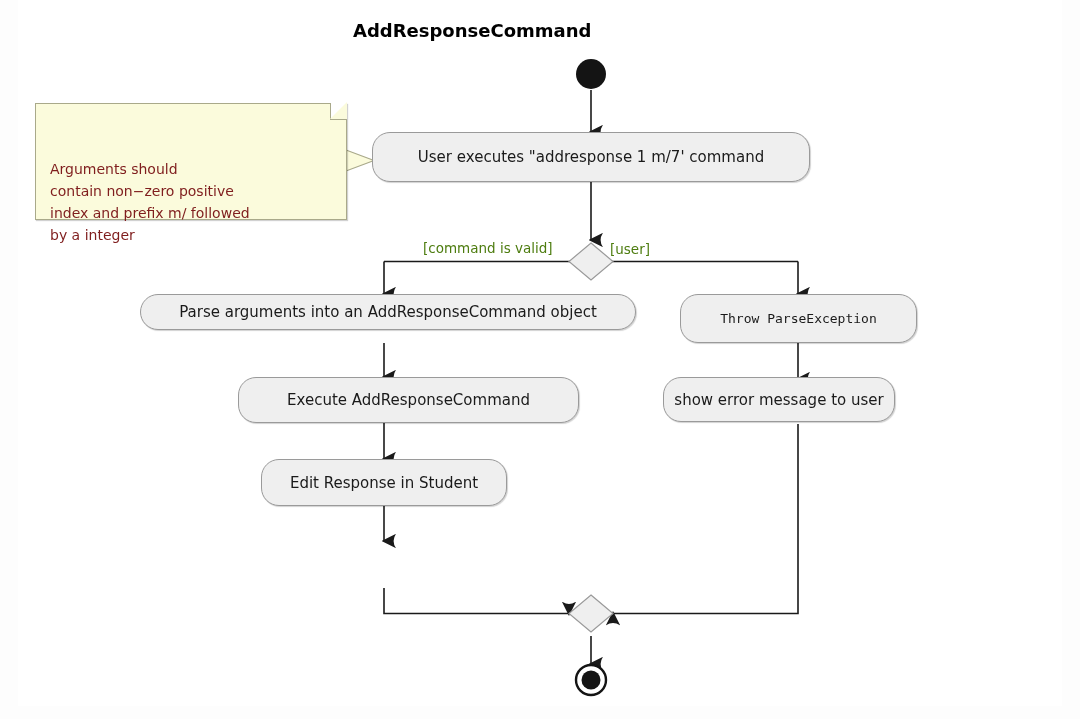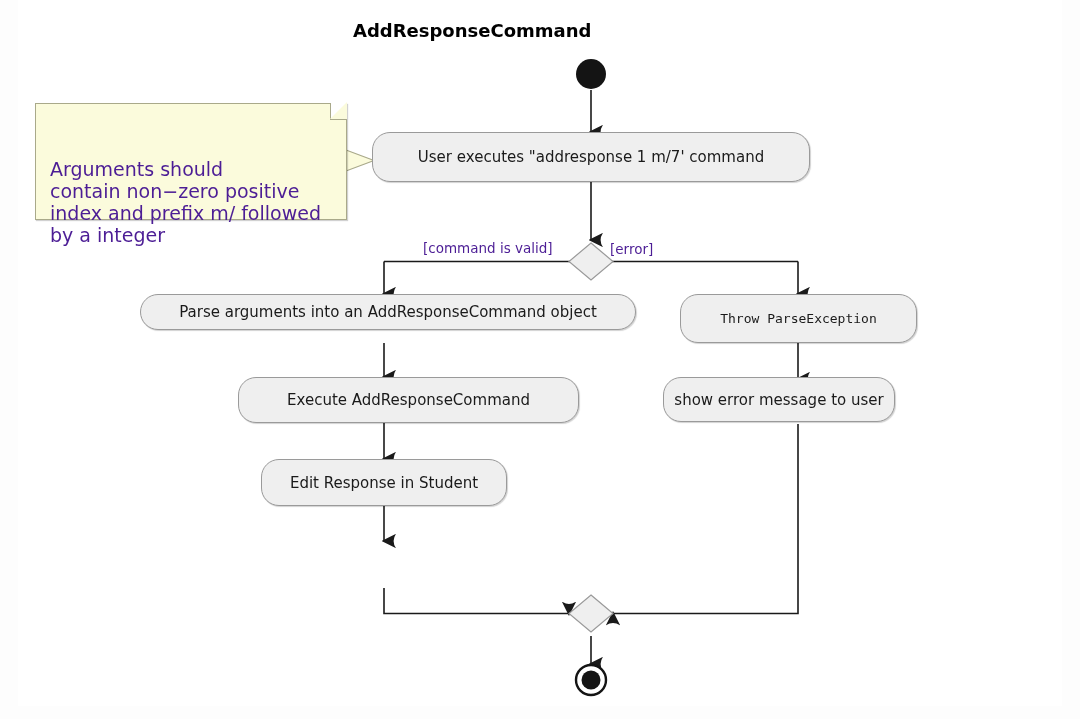--- a/index.html
+++ b/index.html
@@ -56,31 +56,31 @@
   .title {
     position: absolute;
     font-weight: bold;
     font-size: 18px;
     color: #000;
     white-space: pre;
   }
   .guard {
     position: absolute;
     font-size: 13.5px;
-    color: #4c1d95;
+    color: #4d7c0f;
     white-space: pre;
     background: #ffffff;
   }
   .note {
     position: absolute;
     box-sizing: border-box;
     background: #fbfbdc;
     border: 1px solid #a9a98a;
-    color: #4c1d95;
-    font-size: 19px;
+    color: #7f1d1d;
+    font-size: 14px;
     line-height: 22px;
     padding: 10px 12px 10px 14px;
     white-space: pre-line;
     box-shadow: 1px 1px 1px rgba(0,0,0,0.18);
   }
   .note-fold {
     position: absolute;
     right: -1px;
     top: -1px;
     width: 16px;
@@ -174,14 +174,14 @@
 
   <div class="node" style="left:261px; top:459px; width:246px; height:47px;">Edit Response in Student</div>
 
 
   <div class="node mono" style="left:680px; top:294px; width:237px; height:49px;">Throw ParseException</div>
 
   <div class="node" style="left:663px; top:377px; width:232px; height:45px;">show error message to user</div>
 
   <div class="guard" style="left:423px; top:240px;">[command is valid]</div>
 
-  <div class="guard" style="left:610px; top:241px;">[error]</div>
+  <div class="guard" style="left:610px; top:241px;">[user]</div>
 </div>
 
 </body></html>

